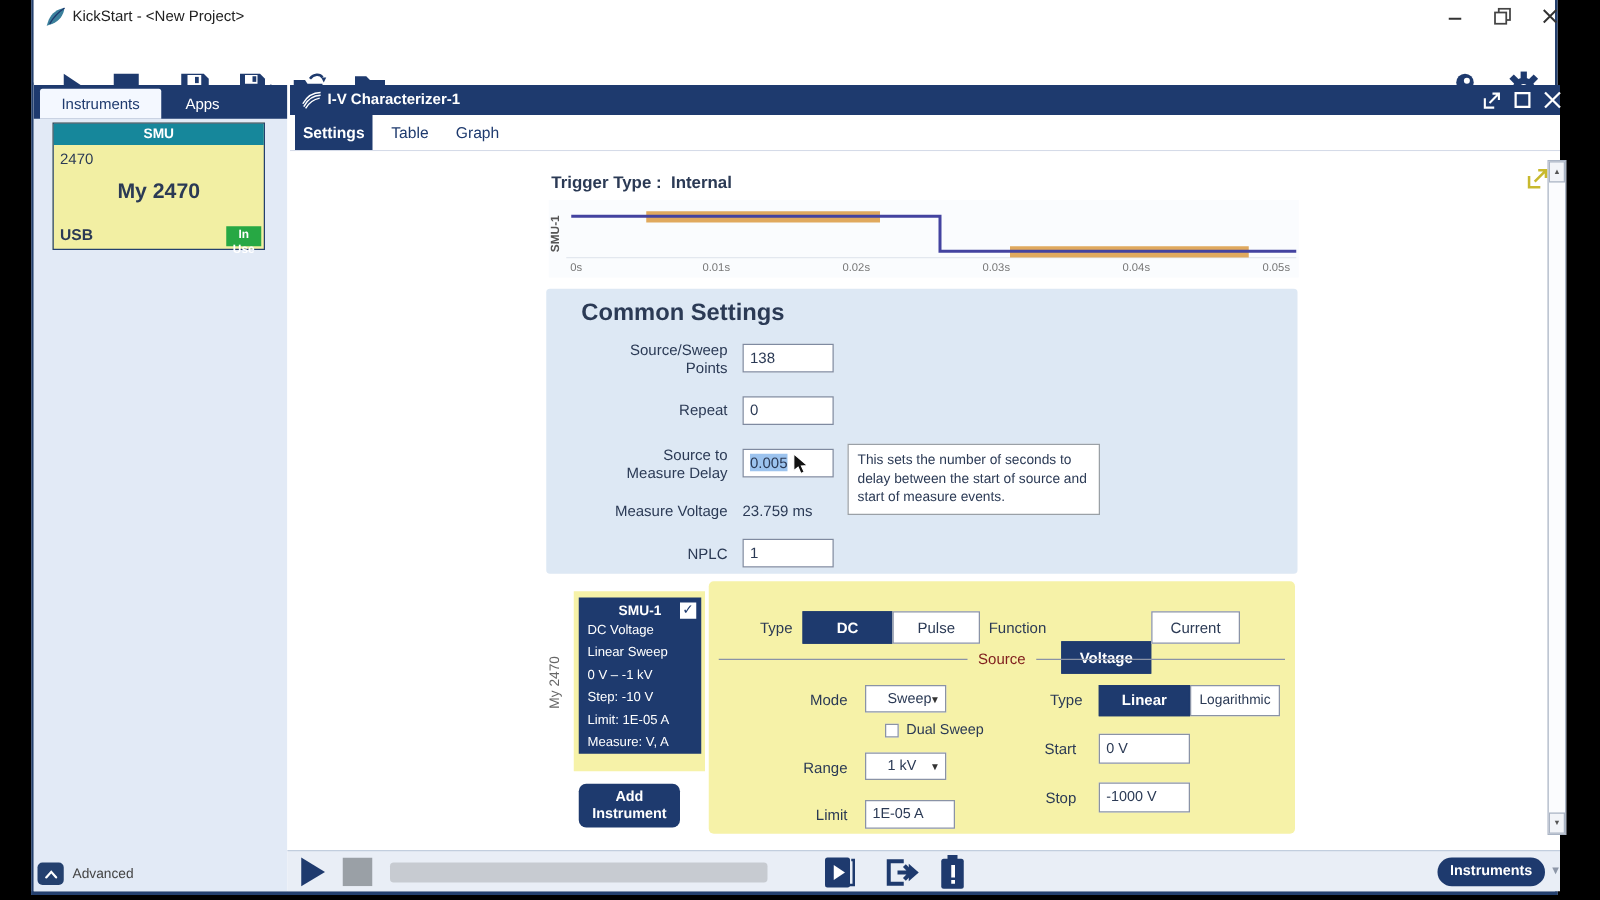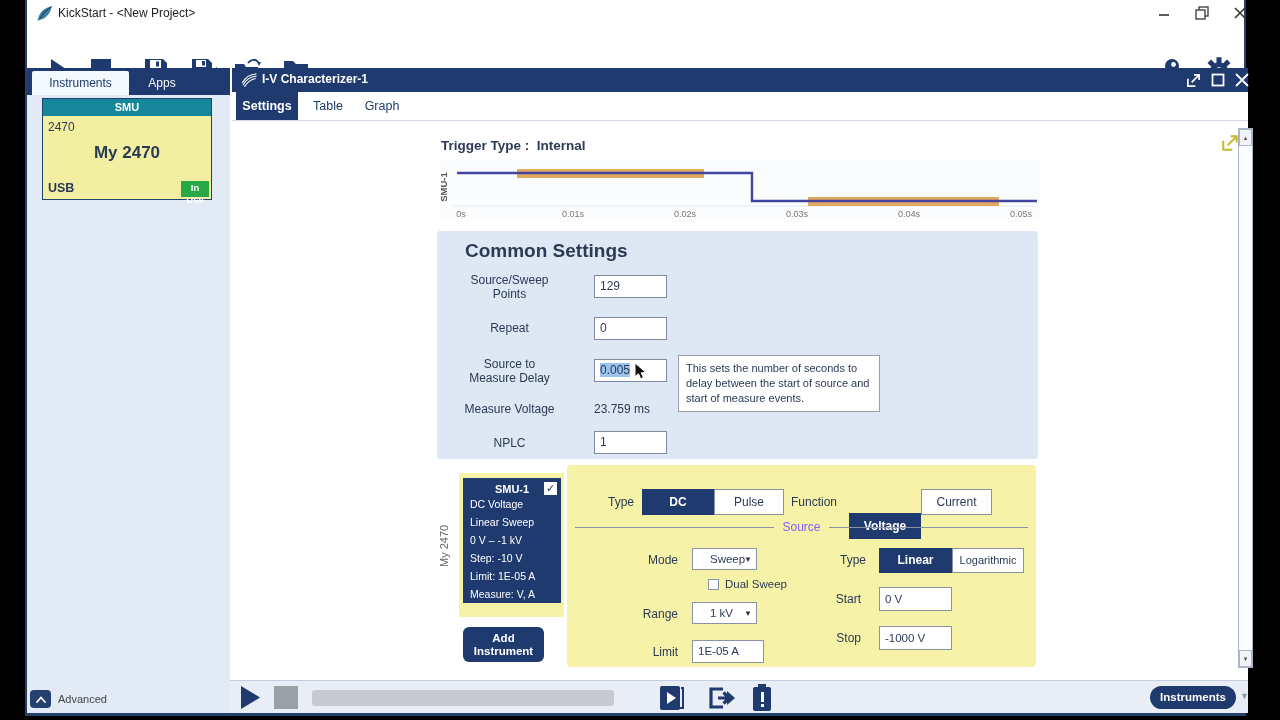--- a/index.html
+++ b/index.html
@@ -42,21 +42,21 @@
   .content{position:absolute;left:0;top:53px;right:0;bottom:0;background:#fff;}
   
   .scrollbar{position:absolute;left:1006px;top:7px;width:15px;height:540px;background:#fbfcfe;border:1px solid #aab4c4;box-sizing:border-box;}
   .sb-btn{position:absolute;left:0;width:13px;height:17px;background:#f2f4f8;border:1px solid #aab4c4;
           font-size:6px;color:#555;display:flex;align-items:center;justify-content:center;box-sizing:border-box;}
   
   .trigger-heading{position:absolute;left:209px;top:17px;font-size:13.5px;font-weight:bold;color:#2b3a55;}
   
   .cs-panel{position:absolute;left:205px;top:110px;width:601px;height:228px;background:#dde8f4;border-radius:3px;}
   .cs-h{position:absolute;left:28px;top:9px;font-size:19px;font-weight:bold;color:#2b3a55;}
-  .lbl{position:absolute;font-size:12px;color:#2b3a55;text-align:center;line-height:14px;}
+  .lbl{position:absolute;font-size:12px;color:#2b3a55;text-align:right;line-height:14px;}
   .tbox{position:absolute;width:73px;height:23px;background:#fff;border:1px solid #7f8aa0;box-sizing:border-box;
         font-size:12px;color:#2b3a55;line-height:21px;padding-left:5px;}
   .sel{background:#9cc3ee;}
   .tooltip{position:absolute;left:241px;top:124px;width:202px;background:#fff;border:1px solid #9aa0a6;
            padding:5px 7px;font-size:11px;line-height:15px;color:#2b3a55;box-sizing:border-box;}
   .static-val{position:absolute;font-size:12px;color:#2b3a55;}
   
   .card-holder{position:absolute;left:227px;top:352px;width:105px;height:144px;background:#f6f2a8;}
   .smu-card{position:absolute;left:4px;top:5px;width:98px;height:125px;background:#1e3a6e;color:#fff;}
   .smu-card .line{position:absolute;left:7px;font-size:10.5px;white-space:nowrap;}
@@ -65,21 +65,21 @@
   .add-btn{position:absolute;left:231px;top:506px;width:81px;height:35px;background:#1e3a6e;border-radius:6px;
            color:#fff;font-size:11.5px;font-weight:bold;text-align:center;line-height:13px;
            display:flex;align-items:center;justify-content:center;}
   
   .cfg-panel{position:absolute;left:335px;top:344px;width:469px;height:202px;background:#f6f2a8;border-radius:4px;}
   .cfg-lbl{position:absolute;font-size:12px;color:#2b3a55;text-align:right;}
   .toggle-opt{position:absolute;height:26px;box-sizing:border-box;font-size:12px;text-align:center;line-height:24px;}
   .toggle-opt.on{background:#1e3a6e;color:#fff;font-weight:bold;border:1px solid #1e3a6e;}
   .toggle-opt.off{background:#fff;color:#2b3a55;border:1px solid #8a93a6;}
   .divider{position:absolute;left:8px;right:8px;top:55px;display:flex;align-items:center;gap:8px;
-           font-size:12px;color:#8b5cf6;}
+           font-size:12px;color:#7f1d1d;}
   .divider .dline{flex:1;height:1px;background:#8a93a6;}
   .selectbox{position:absolute;background:#fff;border:1px solid #8a93a6;box-sizing:border-box;
              font-size:11.5px;color:#2b3a55;line-height:20px;padding-left:17px;}
   .selectbox .caret{position:absolute;right:4px;top:0;font-size:8px;color:#333;}
   .cfg-input{position:absolute;background:#fff;border:1px solid #8a93a6;box-sizing:border-box;
              font-size:11.5px;color:#2b3a55;line-height:21px;padding-left:5px;}
   .checkbox{position:absolute;background:#fff;border:1px solid #8a93a6;box-sizing:border-box;}
   
   .bottombar{position:absolute;left:203px;top:680px;width:1018px;height:33px;background:#e9eef6;
              border-top:1px solid #c2cede;box-sizing:border-box;}
@@ -253,21 +253,21 @@
           <text x="582" y="57" text-anchor="middle" font-size="9" fill="#777">0.05s</text>
         </svg>
       </div>
 
       <div class="cs-panel">
         <div class="cs-h">Common Settings</div>
         <div class="lbl" style="left:0;top:42px;width:145px;">
           <span>Source/Sweep</span><br>
           <span>Points</span>
         </div>
-        <div class="tbox" style="left:157px;top:44px;"><span>129</span></div>
+        <div class="tbox" style="left:157px;top:44px;"><span>138</span></div>
 
         <div class="lbl" style="left:0;top:90px;width:145px;">Repeat</div>
         <div class="tbox" style="left:157px;top:86px;"><span>0</span></div>
 
         <div class="lbl" style="left:0;top:126px;width:145px;">
           <span>Source to</span><br>
           <span>Measure Delay</span>
         </div>
         <div class="tbox" style="left:157px;top:128px;"><span class="sel">0.005</span></div>
         <svg class="abs" style="left:197px;top:131px;" width="13" height="18" viewBox="0 0 13 18">

